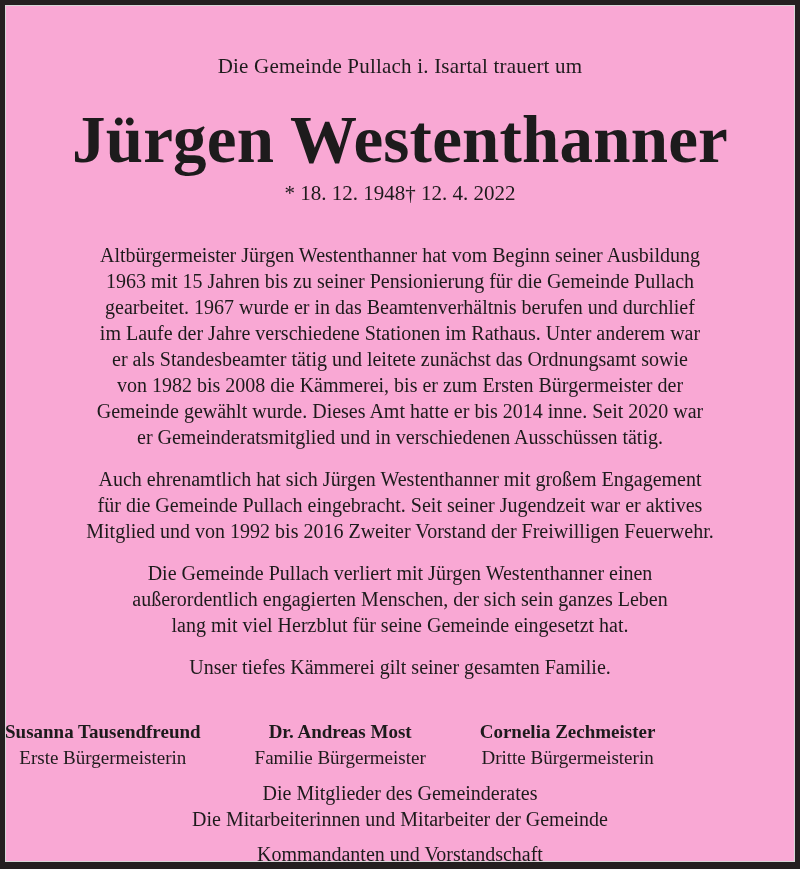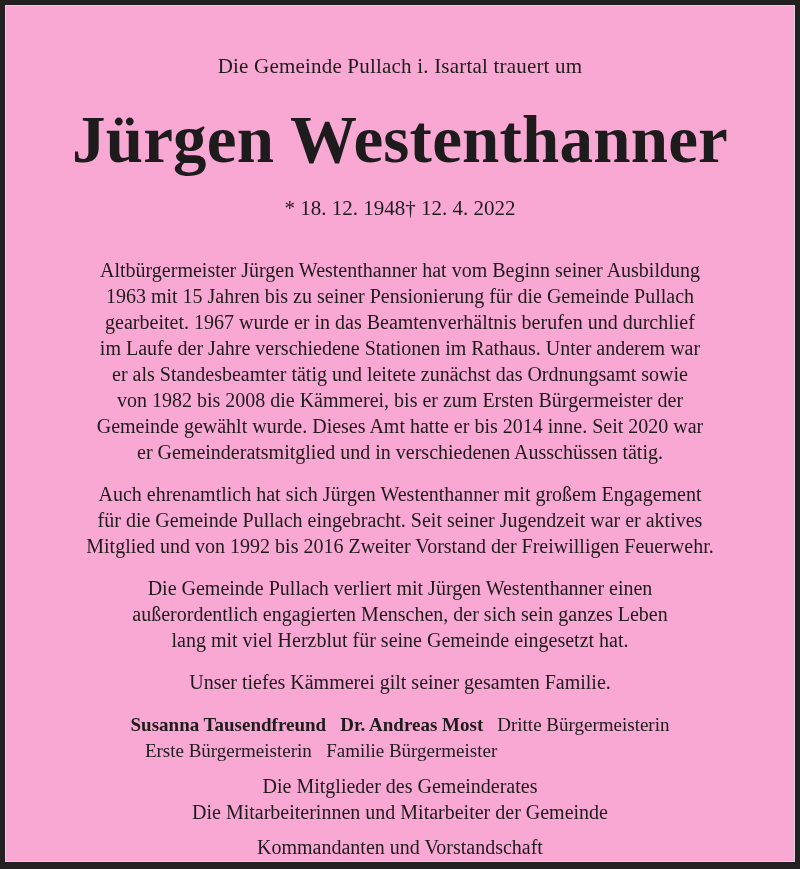--- a/index.html
+++ b/index.html
@@ -27,40 +27,40 @@
     letter-spacing: 0.2px;
   }
   .name {
     margin: 24px 0 0 0;
     font-size: 67px;
     font-weight: 700;
     line-height: 1.12;
     letter-spacing: 0.2px;
   }
   .dates {
-    margin-top: 20px;
+    margin-top: 5px;
     font-size: 21px;
     line-height: 1.1;
     display: flex;
     justify-content: center;
   }
   .body-par {
     margin: 16px auto 0 auto;
     width: 660px;
     font-size: 20px;
     line-height: 26px;
     white-space: pre-line;
   }
   .body-par.first {
     margin-top: 37px;
   }
   .signatures {
-    margin-top: 17px;
+    margin-top: 39px;
     display: flex;
-    justify-content: center;
+    gap: 54px;
     font-size: 19px;
     line-height: 26px;
   }
   .sig-name {
     font-weight: 700;
   }
   .sig-role {
     font-weight: 400;
   }
   .group {
@@ -107,20 +107,21 @@
   <div class="signatures">
     <div class="sig">
       <div class="sig-name">Susanna Tausendfreund</div>
       <div class="sig-role">Erste Bürgermeisterin</div>
     </div>
     <div class="sig">
       <div class="sig-name">Dr. Andreas Most</div>
       <div class="sig-role">Familie Bürgermeister</div>
     </div>
     <div class="sig">
+      <div class="sig-name">Cornelia Zechmeister</div>
       <div class="sig-role">Dritte Bürgermeisterin</div>
     </div>
   </div>
 
   <p class="group">Die Mitglieder des Gemeinderates
 Die Mitarbeiterinnen und Mitarbeiter der Gemeinde</p>
 
   <p class="group">Kommandanten und Vorstandschaft
 der Freiwilligen Feuerwehr</p>
 

